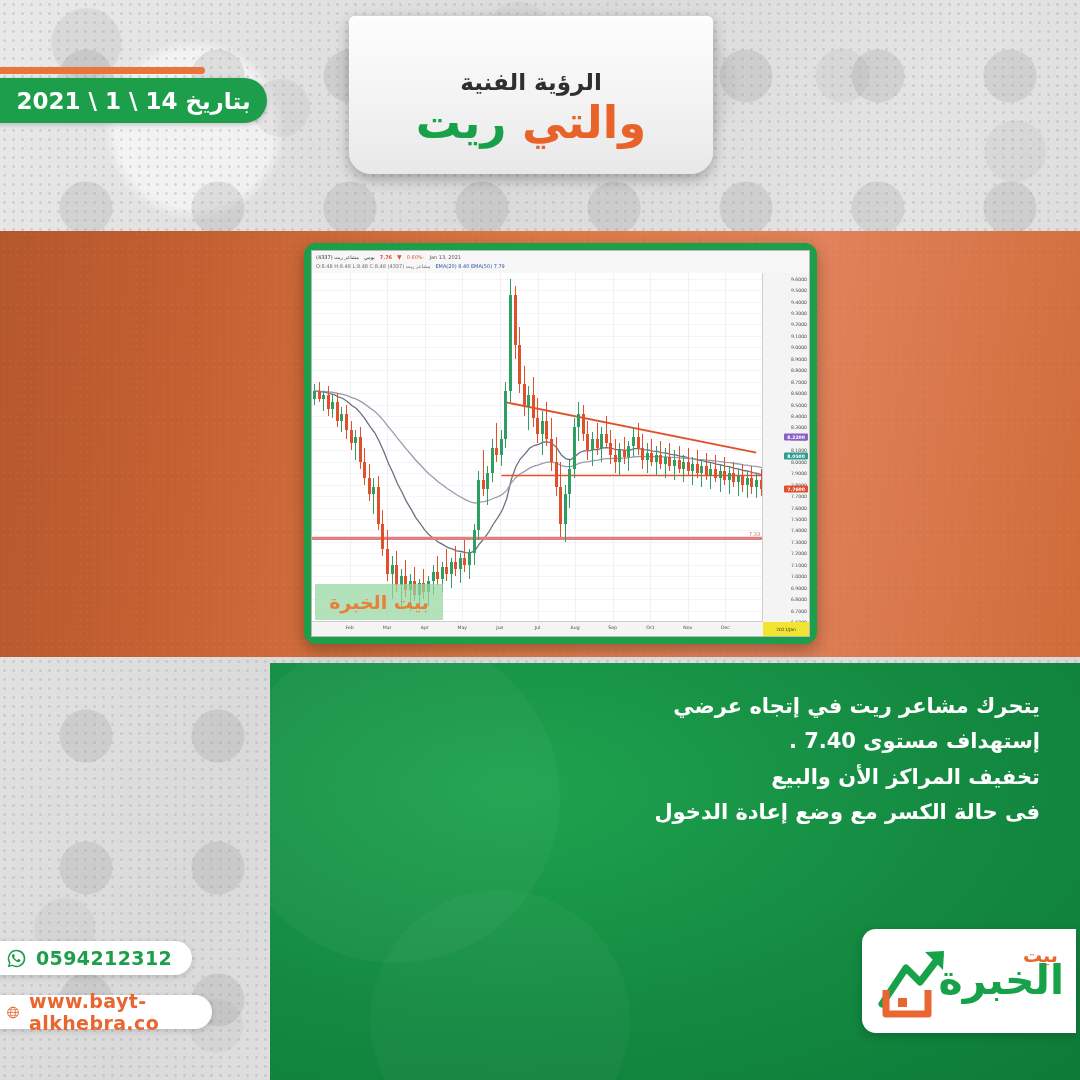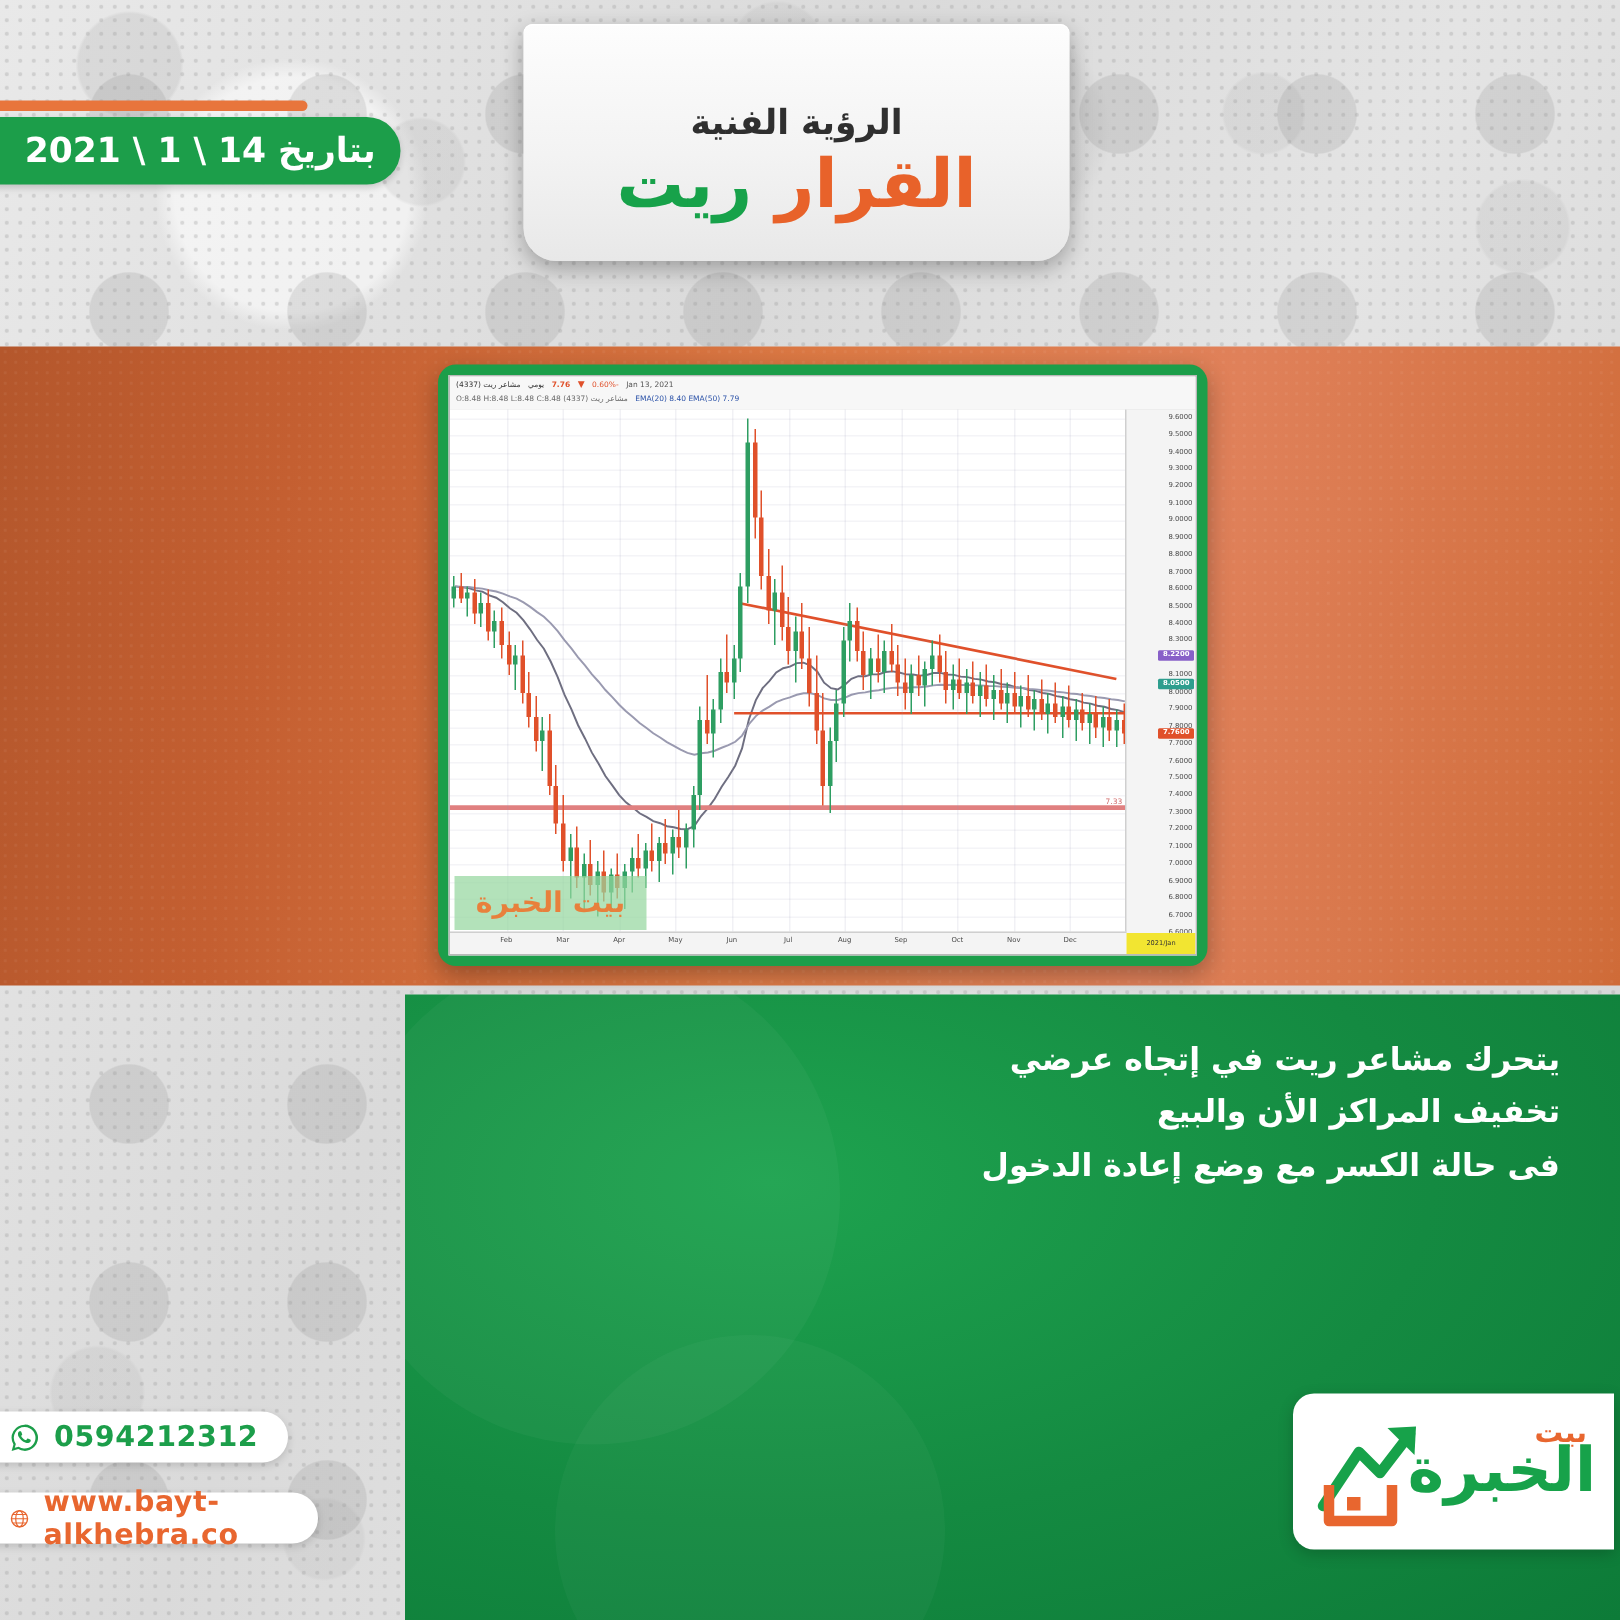--- a/index.html
+++ b/index.html
@@ -73,21 +73,21 @@
   .orange-band{
     position:absolute;left:0;top:231px;width:1080px;height:426px;
     background:linear-gradient(100deg,#b4572c 0%,#c45f31 18%,#dd7a45 48%,#e0815a 72%,#cf6b38 100%);
   }
   .orange-band::after{
     content:"";position:absolute;inset:0;
     background-image:radial-gradient(circle, rgba(255,255,255,.10) .9px, rgba(0,0,0,0) 1.3px);
     background-size:7px 7px;opacity:.5;
   }
   .chart-frame{
-    position:absolute;left:292px;top:243px;width:513px;height:401px;
+    position:absolute;left:304px;top:243px;width:513px;height:401px;
     background:#1c9e4a;border-radius:12px;padding:7px;box-sizing:border-box;
     box-shadow:0 6px 16px rgba(0,0,0,.3);
   }
   .chart-inner{
     position:relative;width:100%;height:100%;background:#ffffff;overflow:hidden;
     border:1px solid #b9b9b9;box-sizing:border-box;
   }
   
   .ch-head{
     position:relative;height:22px;border-bottom:1px solid #d6d6d6;
@@ -199,21 +199,21 @@
 </head>
 <body>
 
 <div class="bg-base"></div>
 <div class="bg-blobs"></div>
 <div class="bg-dots"></div>
 
 <div class="title-card">
   <div class="title-sub">الرؤية الفنية</div>
   <div class="title-main">
-    <span class="tm-orange">القرار</span>
+    <span class="tm-orange">والتي</span>
     <span class="tm-green">ريت</span>
   </div>
 </div>
 
 <div class="date-bar"></div>
 <div class="date-pill">بتاريخ 14 \ 1 \ 2021</div>
 
 <div class="orange-band"></div>
 
 <div class="chart-frame">
@@ -736,20 +736,21 @@
       </div>
     <div class="xnow">2021/Jan</div>
 
     <div class="wm-bayt">بيت الخبرة</div>
   </div>
 </div>
 
 <div class="green-panel">
   <div class="analysis">
     <div class="a-line">يتحرك مشاعر ريت في إتجاه عرضي</div>
+    <div class="a-line">إستهداف مستوى 7.40 .</div>
     <div class="a-line">تخفيف المراكز الأن والبيع</div>
     <div class="a-line">فى حالة الكسر مع وضع إعادة الدخول</div>
   </div>
 </div>
 
 <div class="pill pill-phone">
   <svg width="21" height="21" viewBox="0 0 24 24">
     <path d="M12 2a10 10 0 0 0-8.6 15.06L2 22l5.1-1.34A10 10 0 1 0 12 2zm0 1.8a8.2 8.2 0 1 1-4.3 15.2l-.3-.18-3 .79.8-2.93-.2-.31A8.2 8.2 0 0 1 12 3.8z" fill="#1c9e4a"></path>
     <path d="M9.3 7.4c-.18-.4-.37-.41-.54-.42h-.46c-.16 0-.42.06-.64.3-.22.24-.84.82-.84 2s.86 2.32.98 2.48c.12.16 1.66 2.66 4.1 3.62 2.03.8 2.44.64 2.88.6.44-.04 1.42-.58 1.62-1.14.2-.56.2-1.04.14-1.14-.06-.1-.22-.16-.46-.28-.24-.12-1.42-.7-1.64-.78-.22-.08-.38-.12-.54.12-.16.24-.62.78-.76.94-.14.16-.28.18-.52.06-.24-.12-1.02-.38-1.94-1.2-.72-.64-1.2-1.42-1.34-1.66-.14-.24-.02-.37.1-.49.11-.11.24-.28.36-.42.12-.14.16-.24.24-.4.08-.16.04-.3-.02-.42-.06-.12-.52-1.3-.72-1.77z" fill="#1c9e4a"></path>
   </svg>

